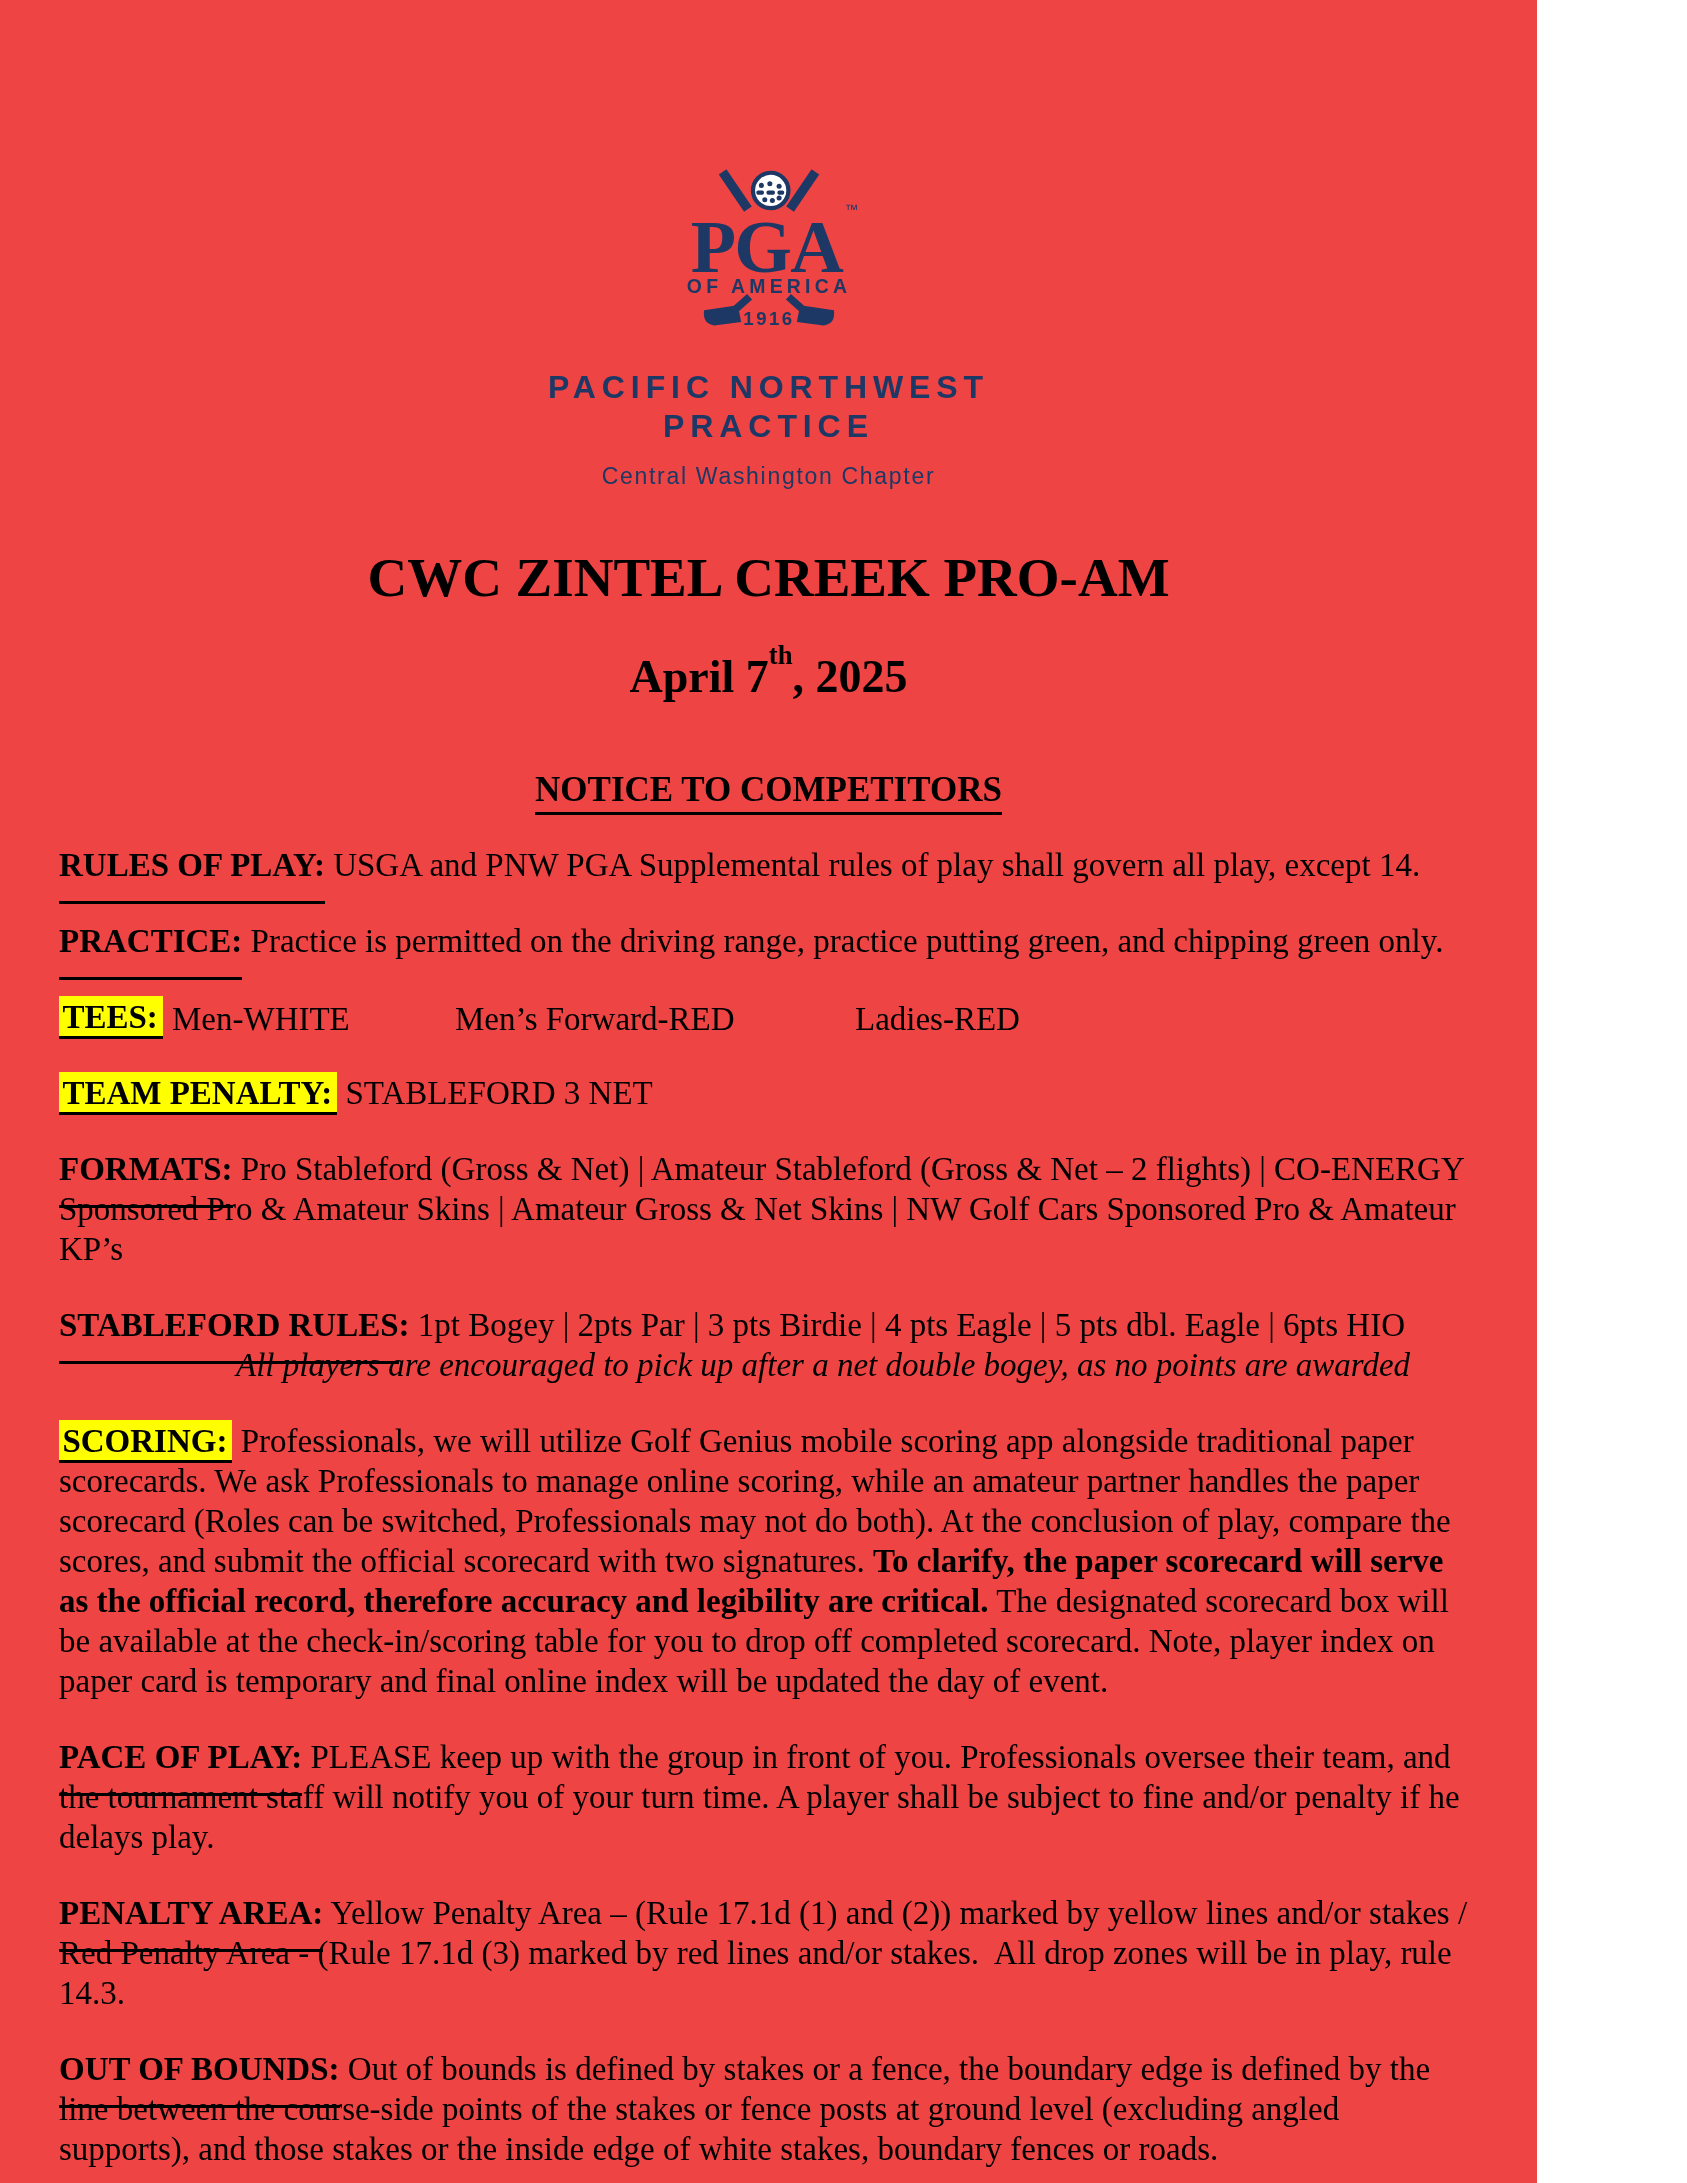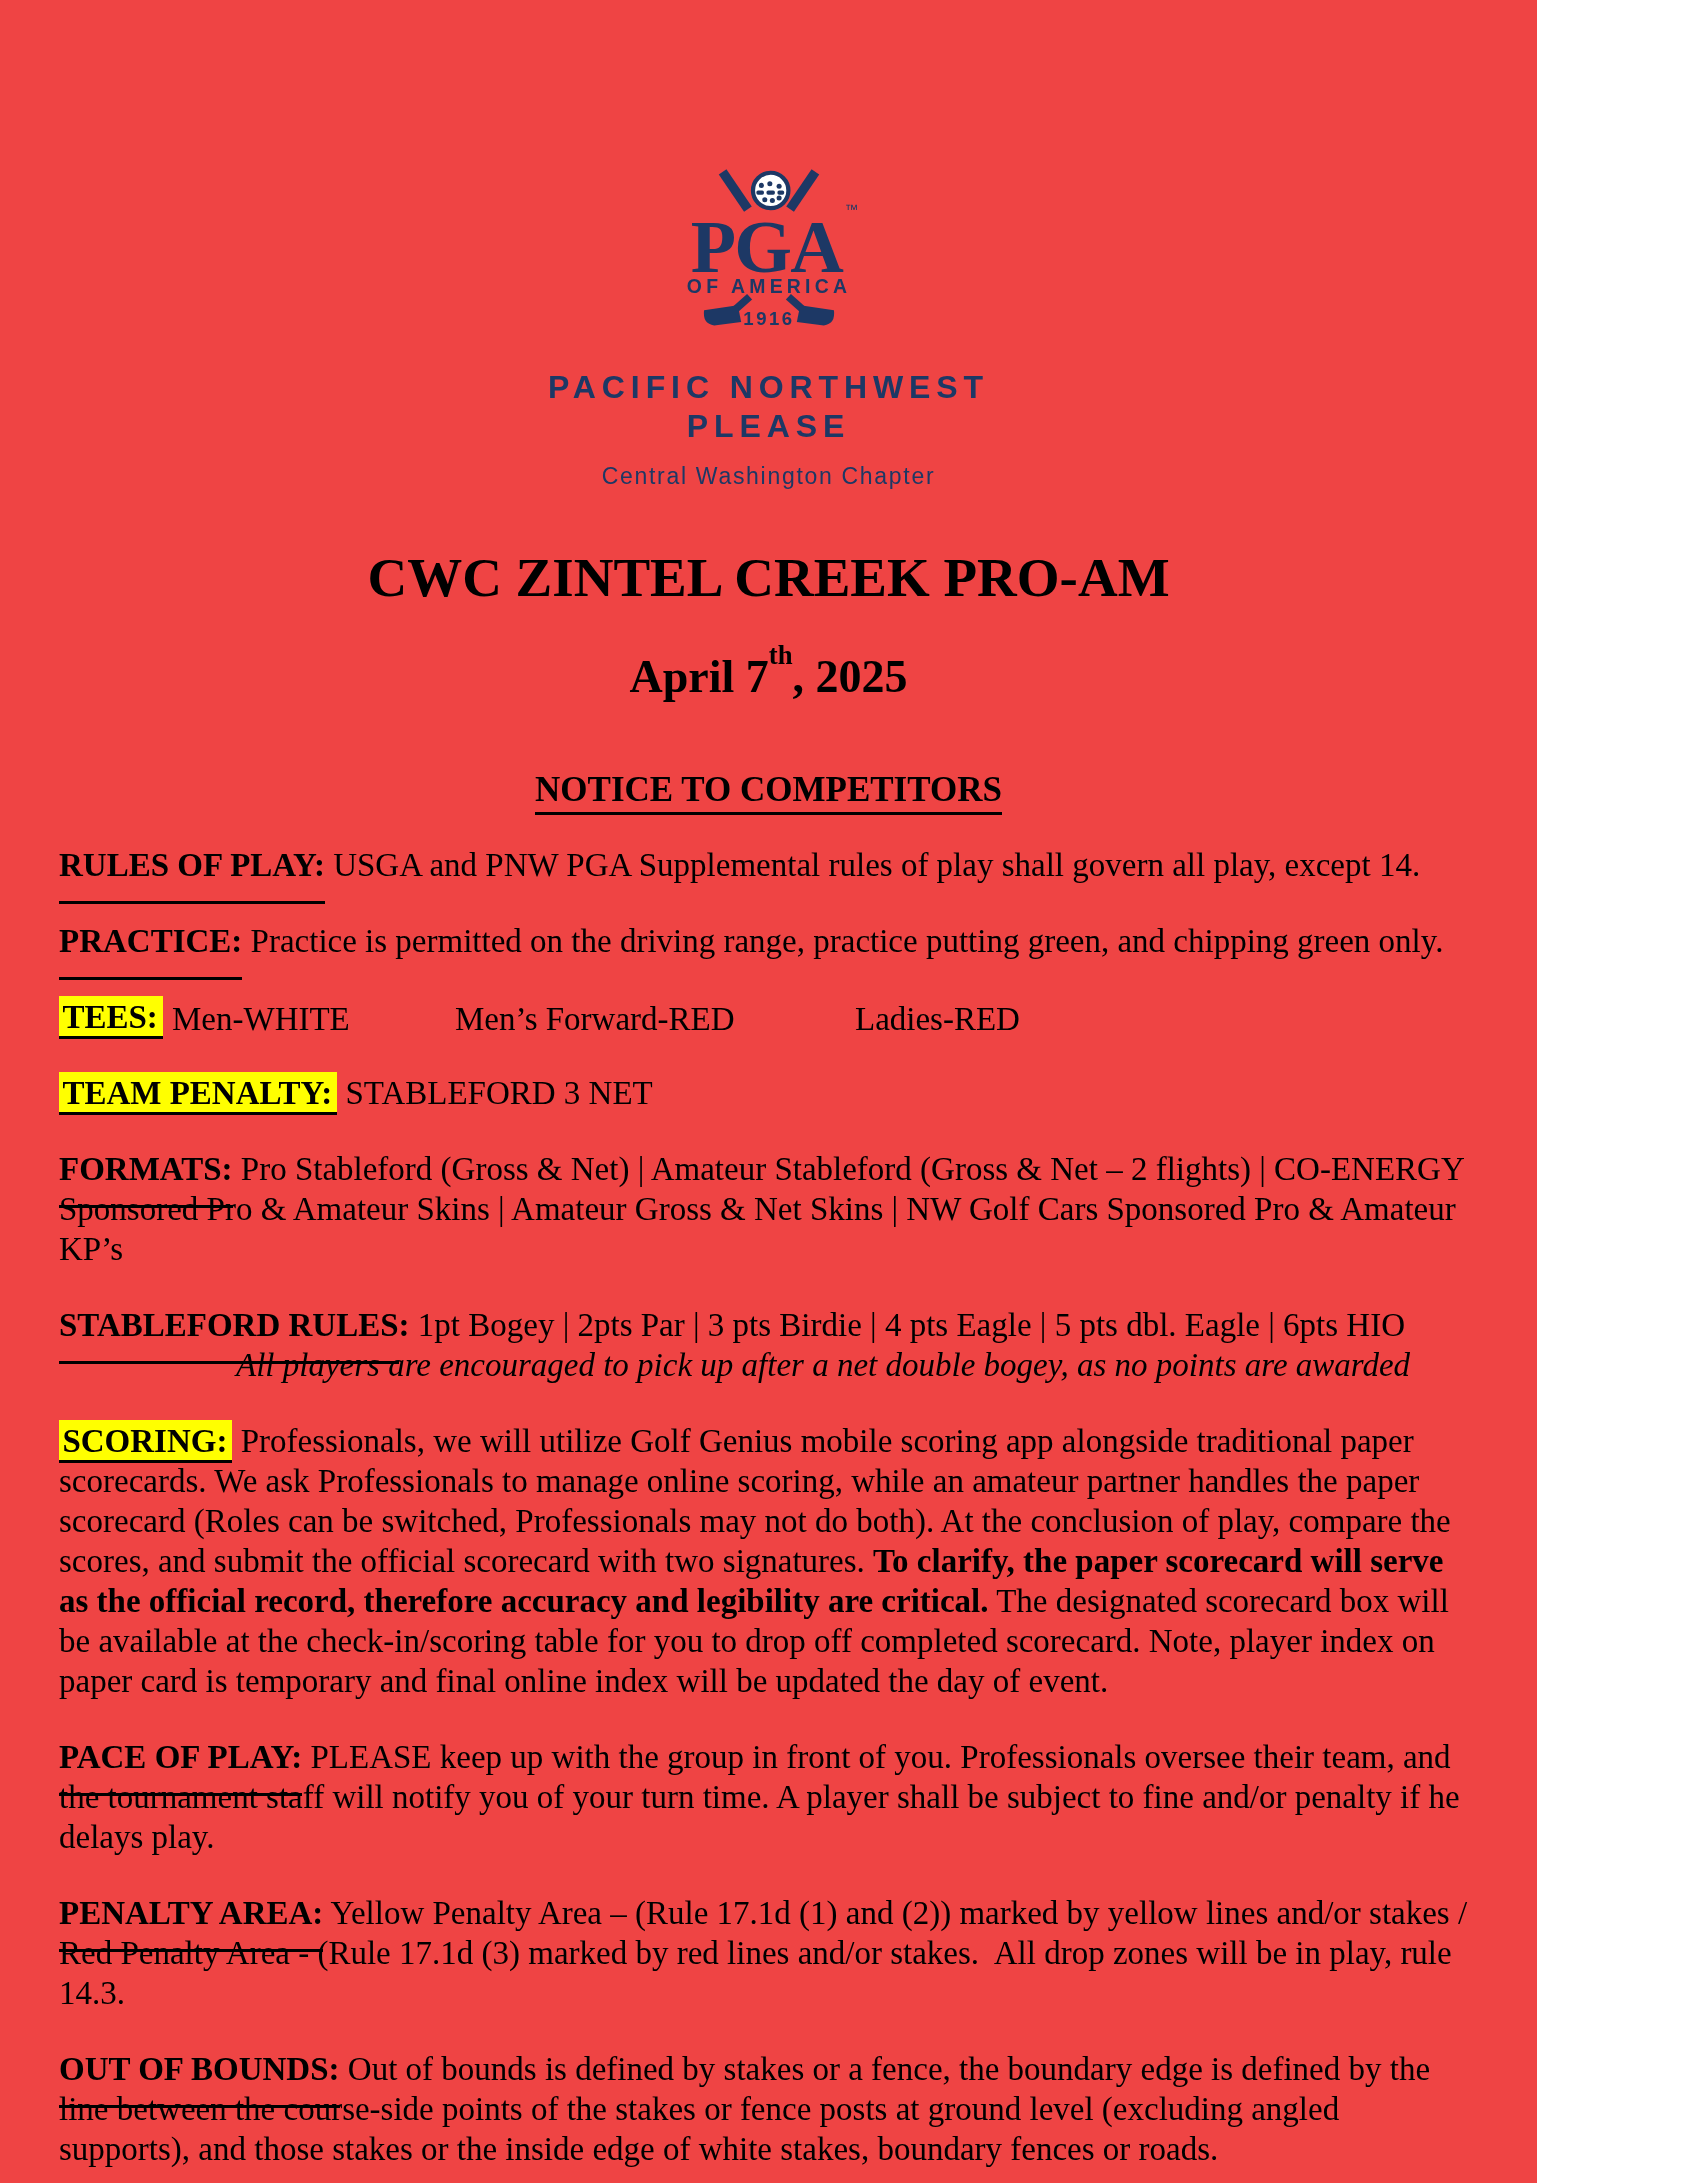--- a/index.html
+++ b/index.html
@@ -76,21 +76,21 @@
             <path d="M 38 172 L 78 166 L 82 186 L 50 190 Q 36 188 38 172 Z" fill="#1d3865"></path>
           </g>
           <g>
             <line x1="138" y1="156" x2="156" y2="172" stroke-width="9" stroke="#1d3865"></line>
             <path d="M 192 172 L 152 166 L 148 186 L 180 190 Q 194 188 192 172 Z" fill="#1d3865"></path>
           </g>
           <text x="115" y="189" text-anchor="middle" font-family="Liberation Sans, sans-serif" font-weight="bold" font-size="22" letter-spacing="3" fill="#1d3865">1916</text>
         </g>
       </svg>
       <div class="pnw-line pnw-first" style="color: rgb(29, 56, 101);">PACIFIC NORTHWEST</div>
-      <div class="pnw-line" style="color: rgb(29, 56, 101);">PLEASE</div>
+      <div class="pnw-line" style="color: rgb(29, 56, 101);">PRACTICE</div>
       <div class="chapter" style="color: rgb(29, 56, 101);">Central Washington Chapter</div>
     </header>
 
     <h1 class="title">CWC ZINTEL CREEK PRO-AM</h1>
     <div class="date-line"><span>April 7</span><sup>th</sup><span>, 2025</span></div>
 
     <div class="notice-wrap">
       <span class="u-underline">NOTICE TO COMPETITORS</span>
     </div>
 

